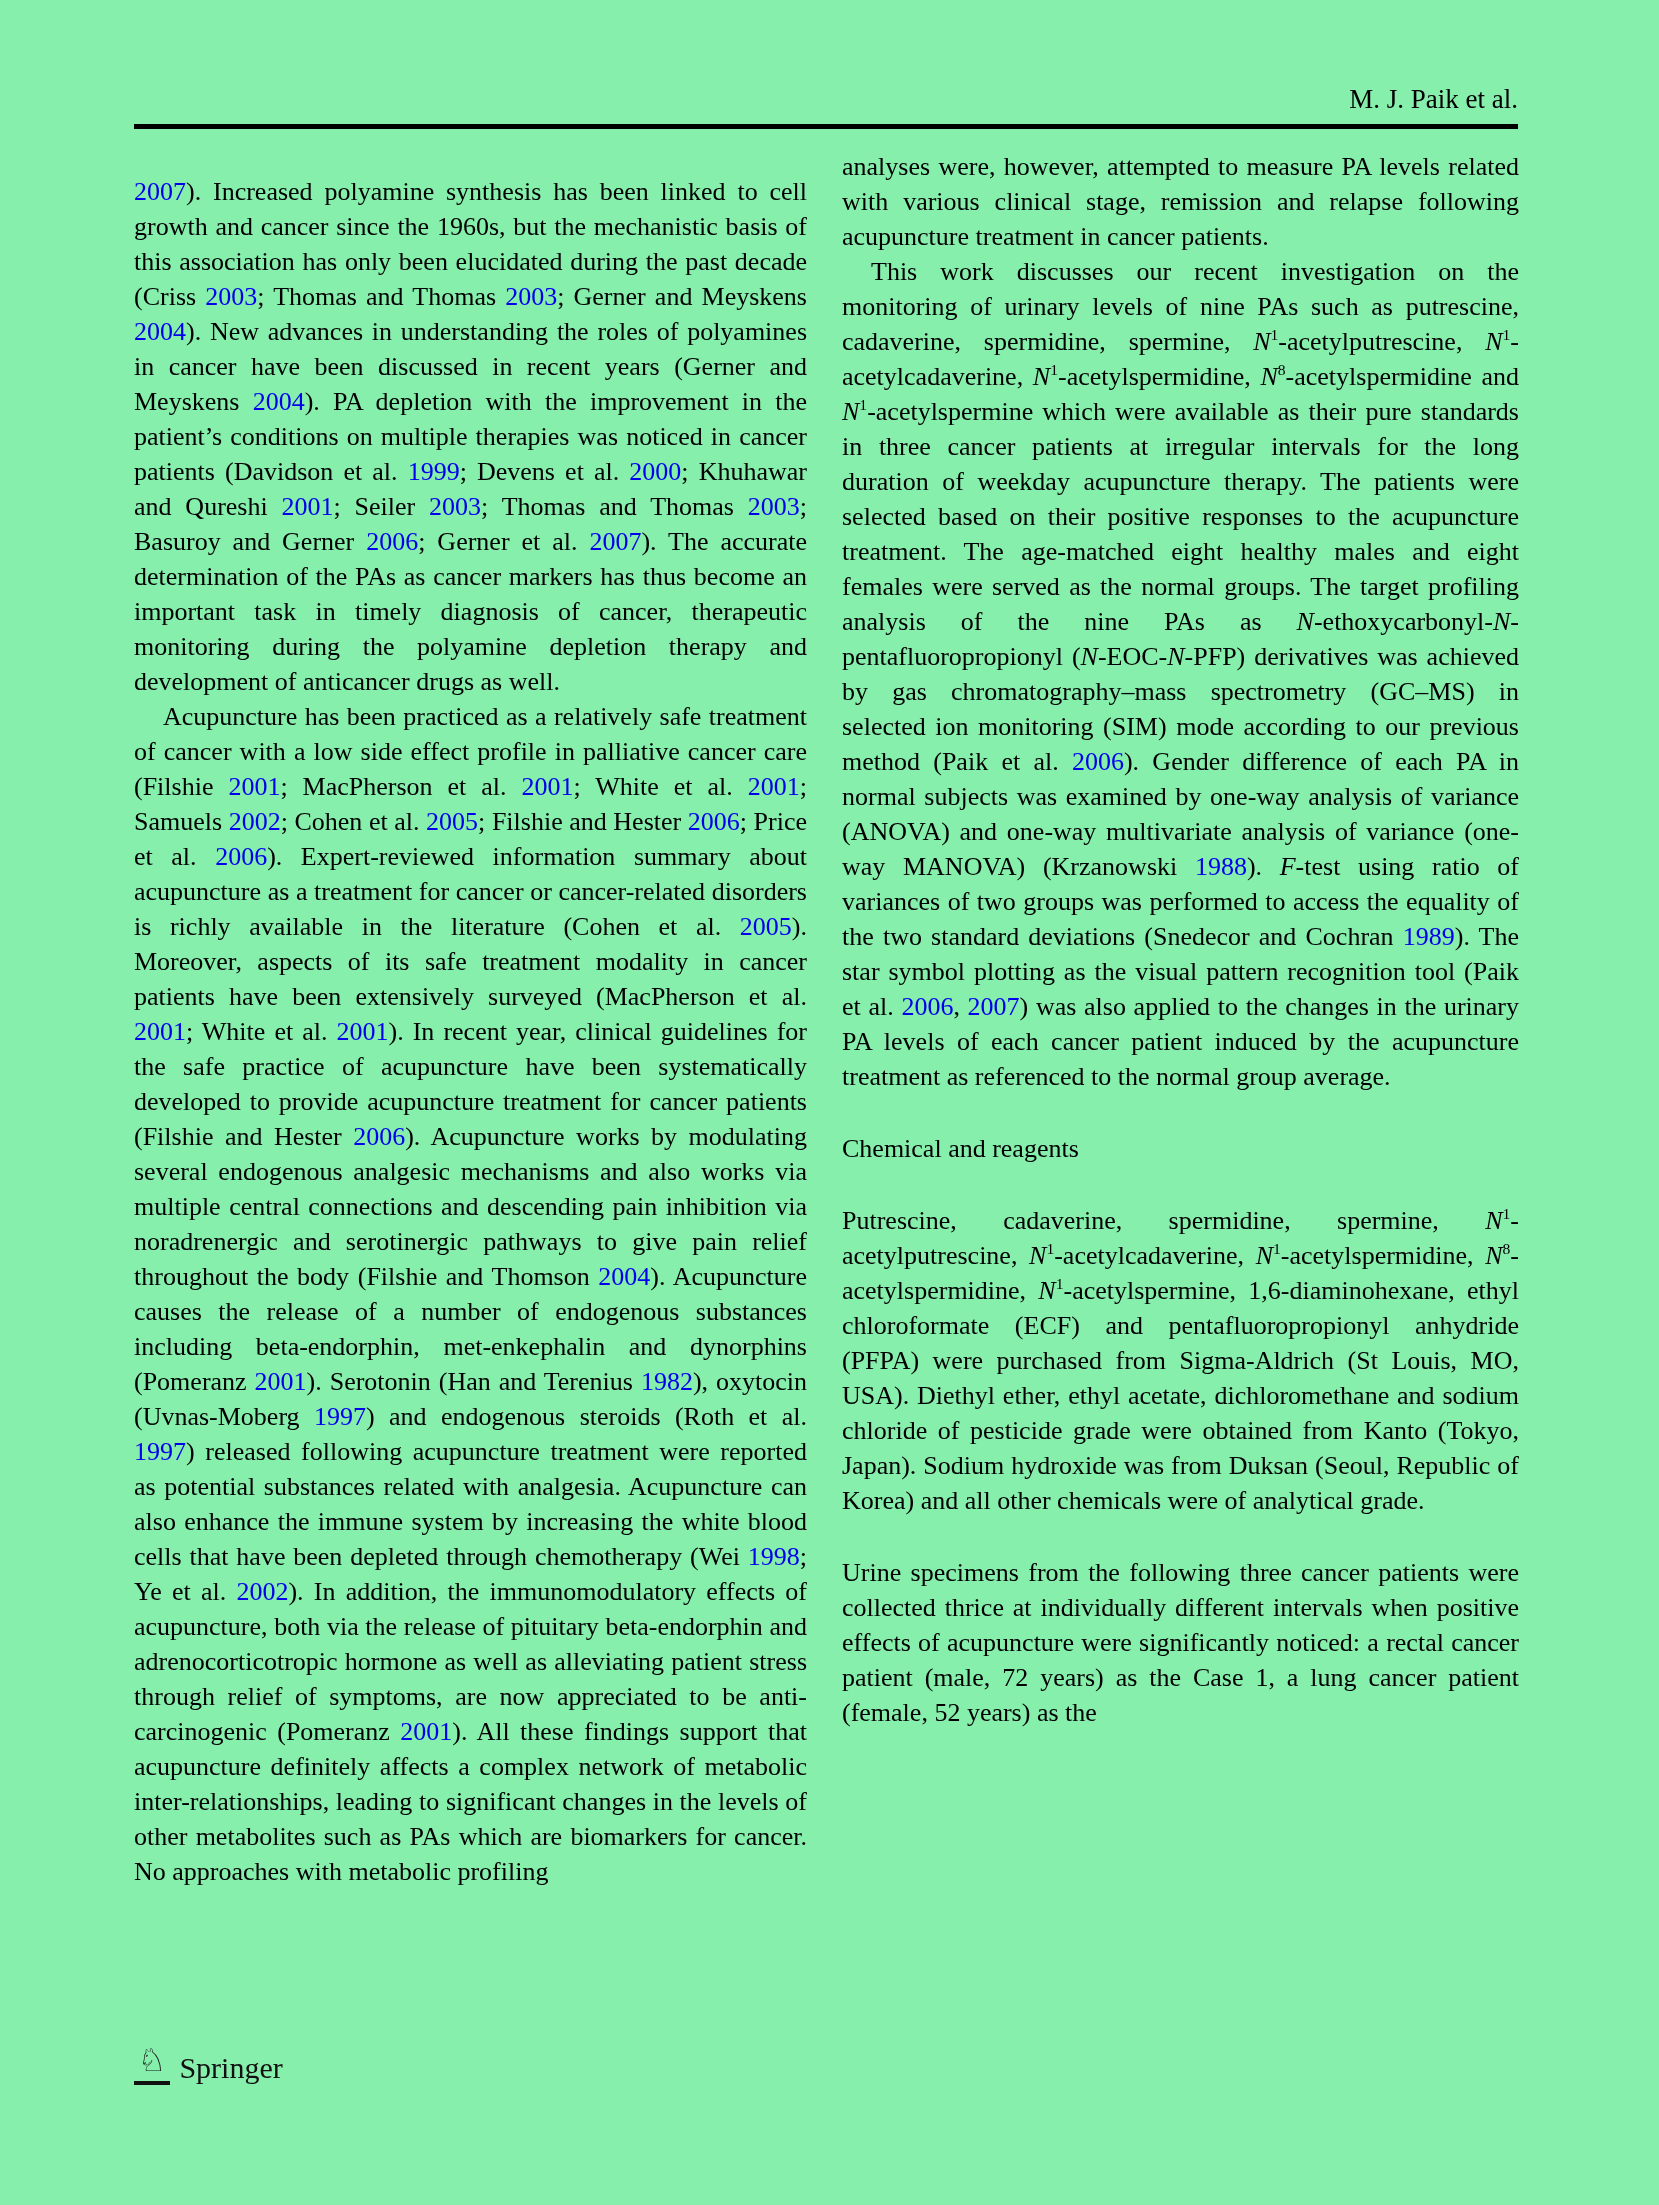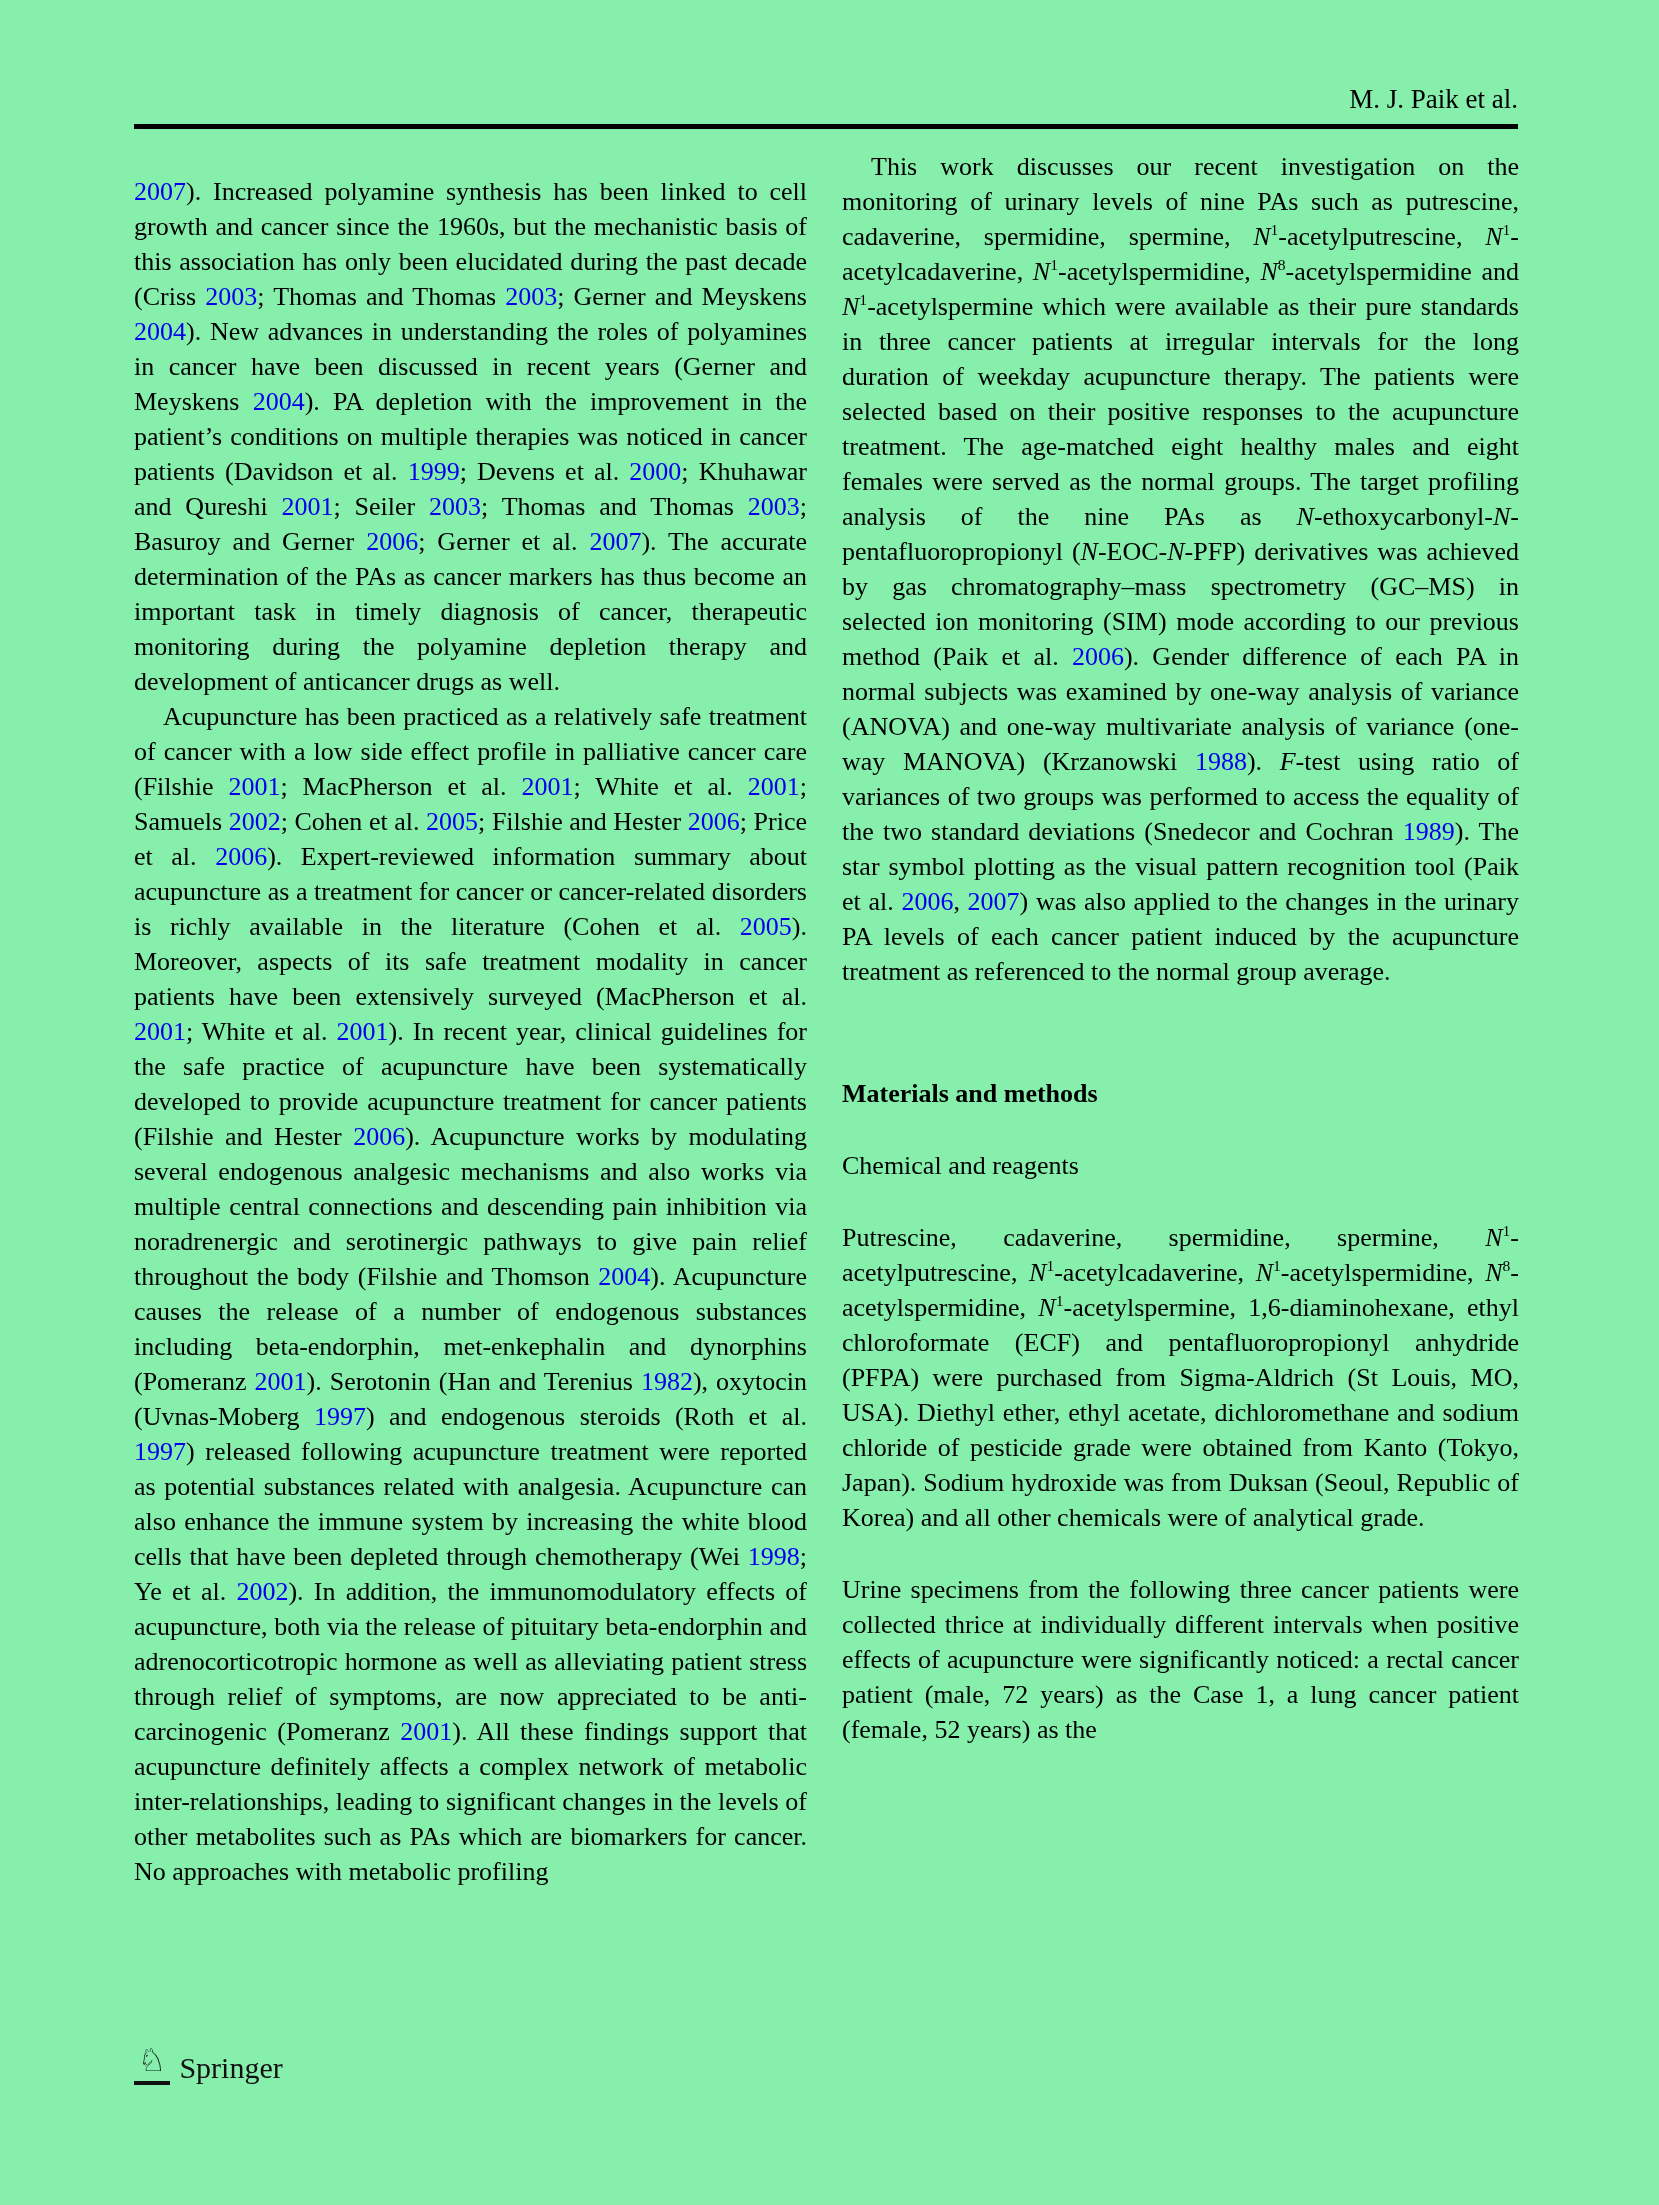--- a/index.html
+++ b/index.html
@@ -56,22 +56,22 @@
 
 <div id="page">
   <div id="running-head">M. J. Paik et al.</div>
   <div id="header-rule"></div>
 
   <div id="col-left" class="col">
       <p><span class="c">2007</span>). Increased polyamine synthesis has been linked to cell growth and cancer since the 1960s, but the mechanistic basis of this association has only been elucidated during the past decade (Criss <span class="c">2003</span>; Thomas and Thomas <span class="c">2003</span>; Gerner and Meyskens <span class="c">2004</span>). New advances in understanding the roles of polyamines in cancer have been discussed in recent years (Gerner and Meyskens <span class="c">2004</span>). PA depletion with the improvement in the patient’s conditions on multiple therapies was noticed in cancer patients (Davidson et al. <span class="c">1999</span>; Devens et al. <span class="c">2000</span>; Khuhawar and Qureshi <span class="c">2001</span>; Seiler <span class="c">2003</span>; Thomas and Thomas <span class="c">2003</span>; Basuroy and Gerner <span class="c">2006</span>; Gerner et al. <span class="c">2007</span>). The accurate determination of the PAs as cancer markers has thus become an important task in timely diagnosis of cancer, therapeutic monitoring during the polyamine depletion therapy and development of anticancer drugs as well.</p>
       <p class="indent">Acupuncture has been practiced as a relatively safe treatment of cancer with a low side effect profile in palliative cancer care (Filshie <span class="c">2001</span>; MacPherson et al. <span class="c">2001</span>; White et al. <span class="c">2001</span>; Samuels <span class="c">2002</span>; Cohen et al. <span class="c">2005</span>; Filshie and Hester <span class="c">2006</span>; Price et al. <span class="c">2006</span>). Expert-reviewed information summary about acupuncture as a treatment for cancer or cancer-related disorders is richly available in the literature (Cohen et al. <span class="c">2005</span>). Moreover, aspects of its safe treatment modality in cancer patients have been extensively surveyed (MacPherson et al. <span class="c">2001</span>; White et al. <span class="c">2001</span>). In recent year, clinical guidelines for the safe practice of acupuncture have been systematically developed to provide acupuncture treatment for cancer patients (Filshie and Hester <span class="c">2006</span>). Acupuncture works by modulating several endogenous analgesic mechanisms and also works via multiple central connections and descending pain inhibition via noradrenergic and serotinergic pathways to give pain relief throughout the body (Filshie and Thomson <span class="c">2004</span>). Acupuncture causes the release of a number of endogenous substances including beta-endorphin, met-enkephalin and dynorphins (Pomeranz <span class="c">2001</span>). Serotonin (Han and Terenius <span class="c">1982</span>), oxytocin (Uvnas-Moberg <span class="c">1997</span>) and endogenous steroids (Roth et al. <span class="c">1997</span>) released following acupuncture treatment were reported as potential substances related with analgesia. Acupuncture can also enhance the immune system by increasing the white blood cells that have been depleted through chemotherapy (Wei <span class="c">1998</span>; Ye et al. <span class="c">2002</span>). In addition, the immunomodulatory effects of acupuncture, both via the release of pituitary beta-endorphin and adrenocorticotropic hormone as well as alleviating patient stress through relief of symptoms, are now appreciated to be anti-carcinogenic (Pomeranz <span class="c">2001</span>). All these findings support that acupuncture definitely affects a complex network of metabolic inter-relationships, leading to significant changes in the levels of other metabolites such as PAs which are biomarkers for cancer. No approaches with metabolic profiling</p>
     </div>
   <div id="col-right" class="col">
+      <p>analyses were, however, attempted to measure PA levels related with various clinical stage, remission and relapse following acupuncture treatment in cancer patients.</p>
       <p class="indent">This work discusses our recent investigation on the monitoring of urinary levels of nine PAs such as putrescine, cadaverine, spermidine, spermine, <i>N</i><sup>1</sup>-acetylputrescine, <i>N</i><sup>1</sup>-acetylcadaverine, <i>N</i><sup>1</sup>-acetylspermidine, <i>N</i><sup>8</sup>-acetylspermidine and <i>N</i><sup>1</sup>-acetylspermine which were available as their pure standards in three cancer patients at irregular intervals for the long duration of weekday acupuncture therapy. The patients were selected based on their positive responses to the acupuncture treatment. The age-matched eight healthy males and eight females were served as the normal groups. The target profiling analysis of the nine PAs as <i>N</i>-ethoxycarbonyl-<i>N</i>-pentafluoropropionyl (<i>N</i>-EOC-<i>N</i>-PFP) derivatives was achieved by gas chromatography–mass spectrometry (GC–MS) in selected ion monitoring (SIM) mode according to our previous method (Paik et al. <span class="c">2006</span>). Gender difference of each PA in normal subjects was examined by one-way analysis of variance (ANOVA) and one-way multivariate analysis of variance (one-way MANOVA) (Krzanowski <span class="c">1988</span>). <i>F</i>-test using ratio of variances of two groups was performed to access the equality of the two standard deviations (Snedecor and Cochran <span class="c">1989</span>). The star symbol plotting as the visual pattern recognition tool (Paik et al. <span class="c">2006</span>, <span class="c">2007</span>) was also applied to the changes in the urinary PA levels of each cancer patient induced by the acupuncture treatment as referenced to the normal group average.</p>
-      <h2>Materials and methods</h2>
       <h3>Chemical and reagents</h3>
       <p class="after-head">Putrescine, cadaverine, spermidine, spermine, <i>N</i><sup>1</sup>-acetylputrescine, <i>N</i><sup>1</sup>-acetylcadaverine, <i>N</i><sup>1</sup>-acetylspermidine, <i>N</i><sup>8</sup>-acetylspermidine, <i>N</i><sup>1</sup>-acetylspermine, 1,6-diaminohexane, ethyl chloroformate (ECF) and pentafluoropropionyl anhydride (PFPA) were purchased from Sigma-Aldrich (St Louis, MO, USA). Diethyl ether, ethyl acetate, dichloromethane and sodium chloride of pesticide grade were obtained from Kanto (Tokyo, Japan). Sodium hydroxide was from Duksan (Seoul, Republic of Korea) and all other chemicals were of analytical grade.</p>
       <p class="after-head">Urine specimens from the following three cancer patients were collected thrice at individually different intervals when positive effects of acupuncture were significantly noticed: a rectal cancer patient (male, 72 years) as the Case 1, a lung cancer patient (female, 52 years) as the</p>
     </div>
 
   <div id="footer">
     <span id="springer-emblem">♘</span>
     <span id="springer-wordmark">Springer</span>
   </div>
 </div>

